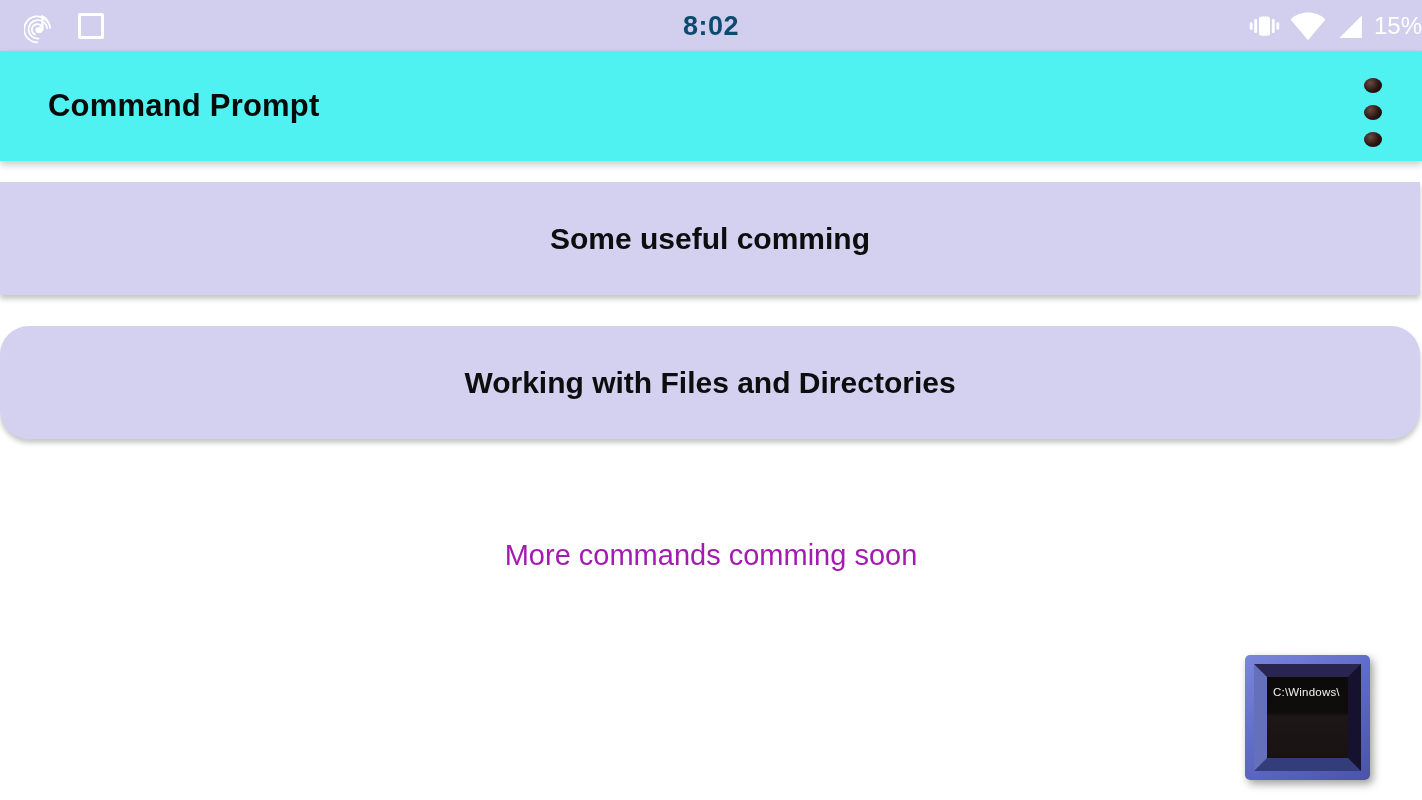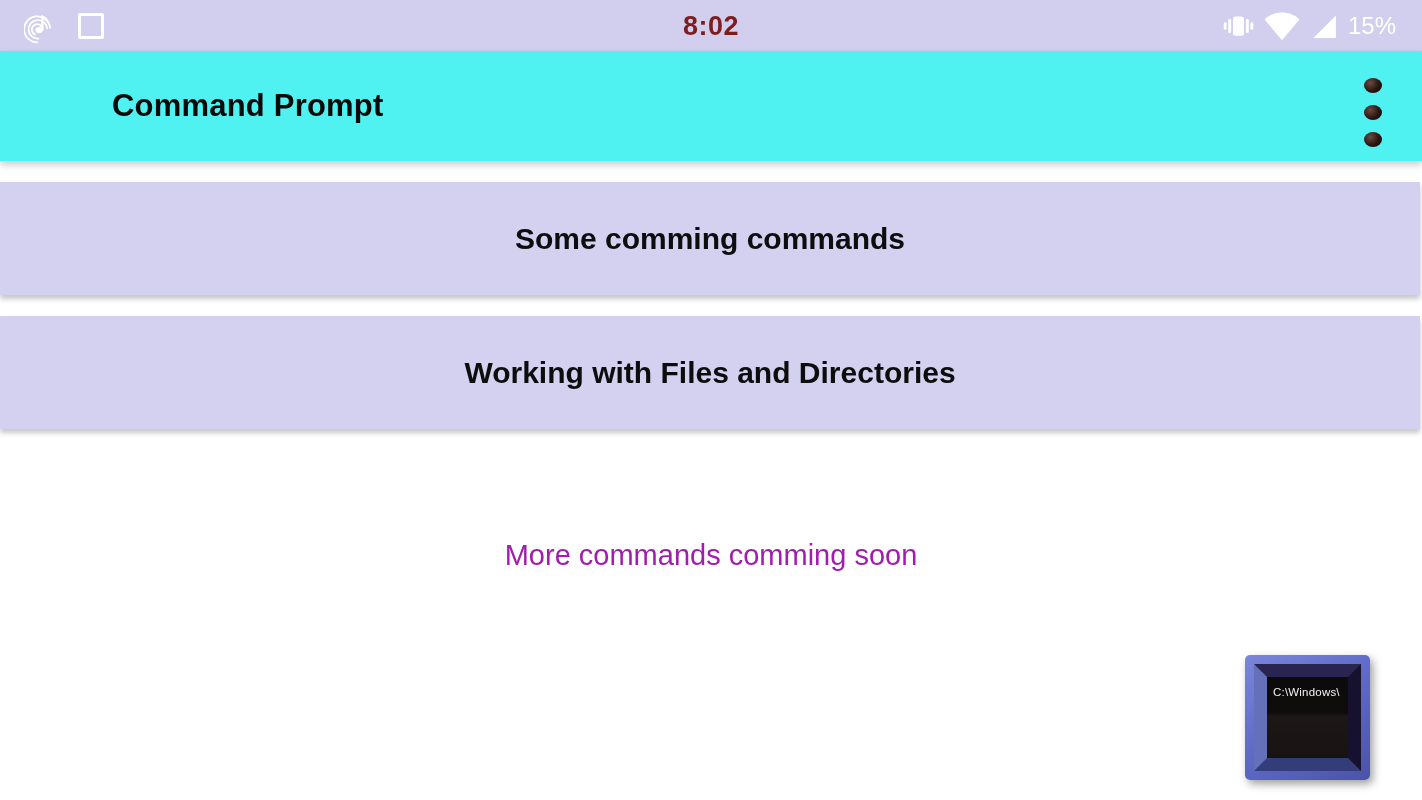--- a/index.html
+++ b/index.html
@@ -25,44 +25,44 @@
     width: 100%; height: 51px;
     background: var(--status-bar-bg);
   }
   .sb-left {
     position: absolute; left: 24px; top: 0; height: 51px;
     display: flex; align-items: center; gap: 20px;
   }
   .sb-time {
     position: absolute; left: 50%; top: 50%;
     transform: translate(-50%, -50%);
-    color: #7f1d1d; font-size: 27px; font-weight: bold;
+    color: #0c4a6e; font-size: 27px; font-weight: bold;
     letter-spacing: 0.5px;
   }
   .sb-right {
-    position: absolute; right: 26px; top: 0; height: 51px;
+    position: absolute; right: 0; top: 0; height: 51px;
     display: flex; align-items: center; gap: 9px;
   }
   .sb-battery-text { color: #ffffff; font-size: 24px; }
   .square-icon {
     width: 26px; height: 26px;
     border: 3px solid #ffffff; border-radius: 2px;
   }
 
   
   .app-bar {
     position: absolute; top: 51px; left: 0;
     width: 100%; height: 110px;
     background: var(--app-bar-bg);
     box-shadow: 0 4px 7px rgba(0,0,0,0.20);
     display: flex; align-items: center;
     z-index: 5;
   }
   .app-title {
-    margin-left: 112px;
+    margin-left: 48px;
     font-size: 31px; font-weight: bold; color: #0a0a0a;
     letter-spacing: 0.2px;
   }
   .overflow-menu {
     position: absolute; right: 38px; top: 25px;
     display: flex; flex-direction: column; gap: 12px;
     padding: 2px; cursor: pointer;
   }
   .overflow-dot {
     width: 18px; height: 15px; border-radius: 50%;
@@ -72,21 +72,21 @@
   
   .menu-card {
     position: absolute; left: 0;
     width: calc(100% - 2px); height: 113px;
     background: var(--card-bg);
     box-shadow: 0 4px 5px rgba(0,0,0,0.22);
     display: flex; align-items: center; justify-content: center;
     cursor: pointer;
   }
   .menu-card.card-0 { top: 182px; }
-  .menu-card.card-1 { top: 316px; }
+  .menu-card.card-1 { top: 326px; border-radius: 29px; }
   .menu-card-label {
     font-size: 30px; font-weight: bold; color: #0d0d0d;
   }
 
   
   .footer-note {
     position: absolute; top: 539px; left: 0; width: 100%;
     text-align: center;
     font-size: 29px; color: #a21caf; font-weight: normal;
   }
@@ -163,21 +163,21 @@
 <div class="app-bar">
   <div class="app-title">Command Prompt</div>
   <div class="overflow-menu">
     <span class="overflow-dot"></span>
     <span class="overflow-dot"></span>
     <span class="overflow-dot"></span>
   </div>
 </div>
 
 <div class="menu-card card-0">
-  <span class="menu-card-label">Some comming commands</span>
+  <span class="menu-card-label">Some useful comming</span>
 </div>
 
 <div class="menu-card card-1">
   <span class="menu-card-label">Working with Files and Directories</span>
 </div>
 
 <div class="footer-note">More commands comming soon</div>
 
 <div class="fab">
   <div class="fab-bevel">

